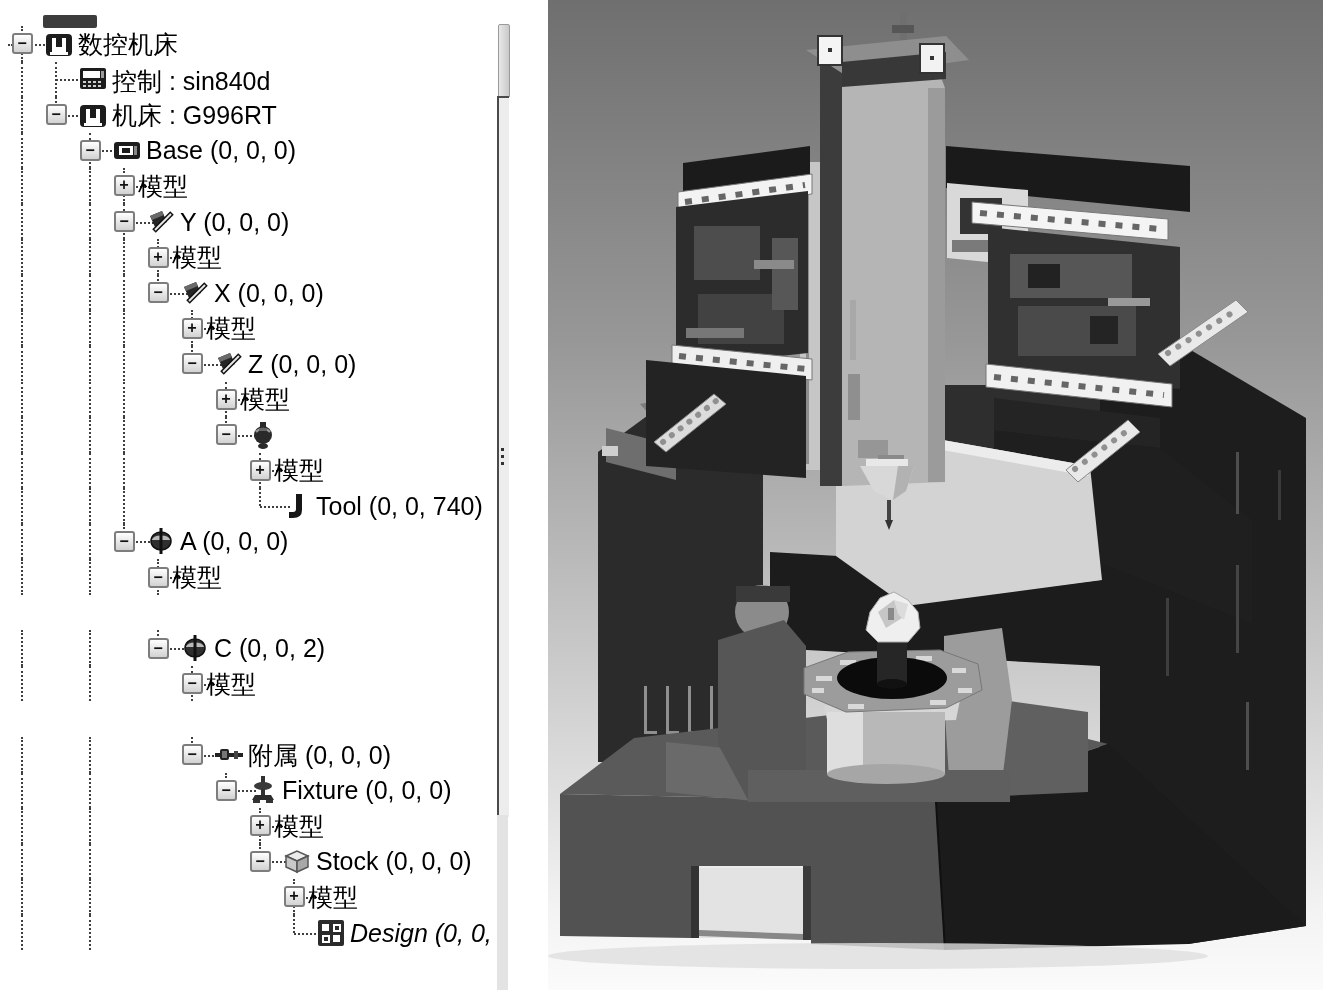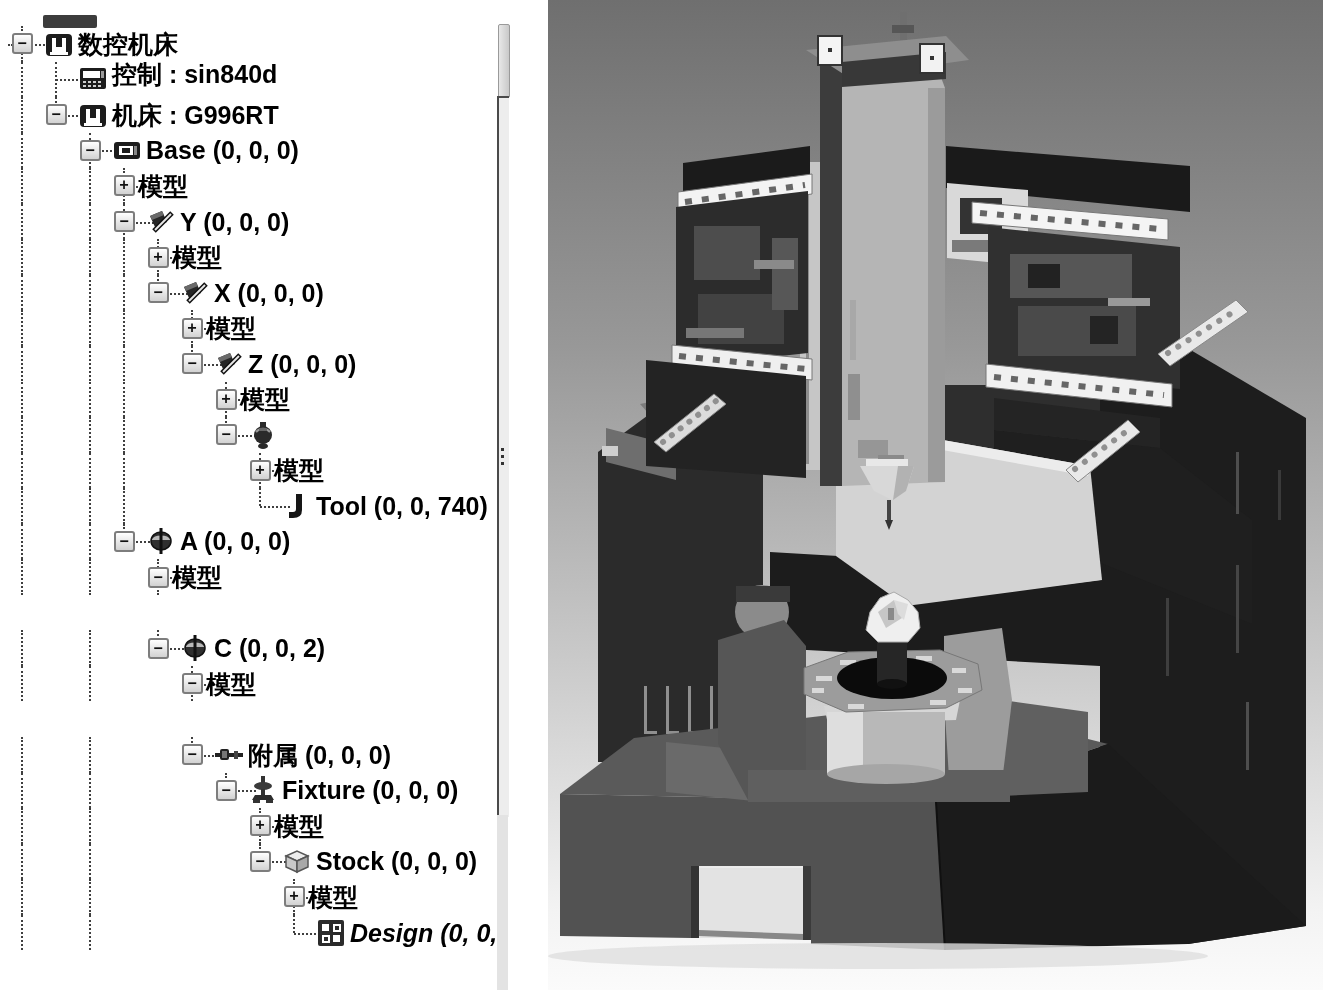--- a/index.html
+++ b/index.html
@@ -8,21 +8,21 @@
   
   #tree-panel{position:absolute;left:0;top:0;width:497px;height:990px;background:#fff;overflow:hidden;}
   .row{position:absolute;left:0;right:0;}
   .vguide{position:absolute;width:0;border-left:2px dotted #3f3f3f;}
   .hguide{position:absolute;height:0;border-top:2px dotted #3f3f3f;}
   .expander{position:absolute;width:17px;height:17px;background:linear-gradient(#ffffff,#d2d2d2);
             border:2px solid #7d7d7d;border-radius:3px;display:flex;align-items:center;justify-content:center;
             font:bold 15px/1 "DejaVu Sans Mono",monospace;color:#111;box-sizing:content-box;}
   .nicon{position:absolute;width:30px;height:30px;}
   .nicon svg{width:30px;height:30px;display:block;}
-  .lbl{position:absolute;white-space:nowrap;font-weight:bold;font-size:25px;color:#000;transform:translateY(-50%);}
+  .lbl{position:absolute;white-space:nowrap;font-weight:normal;font-size:25px;color:#000;transform:translateY(-50%);}
   .lbl.italic{font-style:italic;}
   #top-fragment{position:absolute;left:43px;top:15px;width:54px;height:13px;background:#3c3c3c;border-radius:2px;}
   
   #splitter{position:absolute;left:497px;top:0;width:12px;height:990px;}
   #splitter .thumb{position:absolute;left:1px;top:24px;width:10px;height:72px;background:linear-gradient(90deg,#e8e8e8,#c9c9c9);
                    border:1px solid #9a9a9a;border-radius:2px;}
   #splitter .track{position:absolute;left:0;top:96px;width:10px;height:719px;background:#ededed;
                    border-left:2px solid #4a4a4a;border-top:2px solid #4a4a4a;}
   #splitter .lower{position:absolute;left:0;top:815px;width:11px;height:175px;background:#e3e3e3;}
   #splitter .grip{position:absolute;left:4px;width:3px;height:3px;background:#333;}
@@ -65,21 +65,21 @@
               <rect x="10" y="17" width="3" height="2"></rect>
               <rect x="15" y="17" width="3" height="2"></rect>
               <rect x="20" y="17" width="3" height="2"></rect>
               <rect x="5" y="21" width="3" height="2"></rect>
               <rect x="10" y="21" width="3" height="2"></rect>
               <rect x="15" y="21" width="3" height="2"></rect>
               <rect x="20" y="21" width="3" height="2"></rect>
             </g>
           </svg>
         </span>
-        <span class="lbl" style="left:112px;top:12px">控制 : sin840d</span>
+        <span class="lbl" style="left:112px;top:19px">控制 : sin840d</span>
       </div>
       <div class="row" style="top: 97.1px; height: 35.55px;">
         <div class="vguide" style="left:21px;top:0;bottom:0"></div>
         <div class="vguide" style="left:55px;top:0;height:17.775px"></div>
         <div class="hguide" style="left:56px;width:30px;top:17.775px"></div>
         <div class="expander" style="left:45.5px;top:7.274999999999999px">−</div>
         <span class="nicon" style="left:78px;top:2.7749999999999986px">
           <svg viewBox="0 0 30 30">
             <rect x="2" y="5" width="26" height="22" rx="4" fill="#1c1c1c"></rect>
             <path d="M8 9 h4 v9 h6 v-9 h4 v14 H8 z" fill="#fff"></path>

